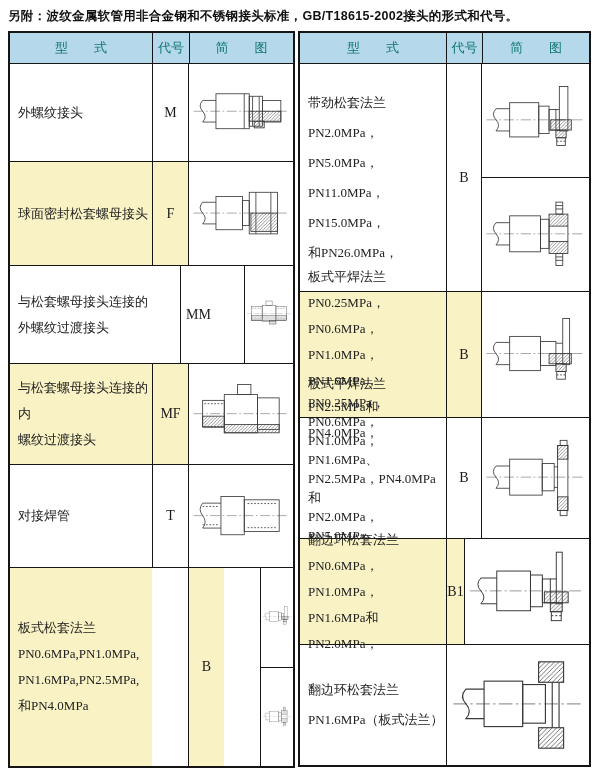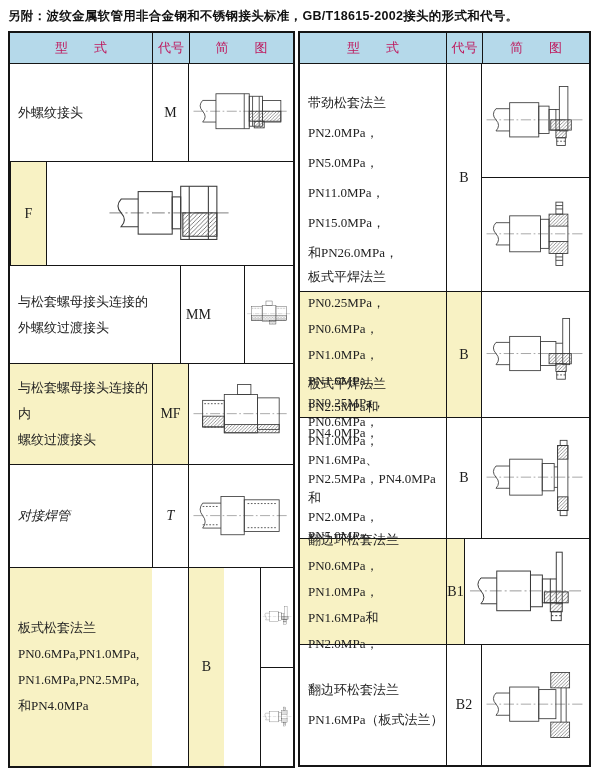--- a/index.html
+++ b/index.html
@@ -8,21 +8,21 @@
   .doc-title{font-family:"Liberation Sans","DejaVu Sans",sans-serif;
              font-weight:bold;font-size:12.5px;color:#111;
              padding:8px 4px 6px 8px;letter-spacing:0.3px;}
   .tables{display:flex;gap:3px;margin:0 8px;align-items:flex-start;}
   .jt{border:2px solid #151515;box-sizing:border-box;background:#fff;}
   .jt-left{width:287px;}
   .jt-right{width:293px;}
   .hrow{display:flex;height:30px;background:var(--header-bg,#b5d9ea);
         border-bottom:1px solid #151515;}
   .hcell{display:flex;align-items:center;justify-content:center;
-         font-size:13px;color:#be185d;}
+         font-size:13px;color:#0f766e;}
   .trow{display:flex;border-bottom:1px solid #151515;}
   .trow:last-child{border-bottom:none;}
   .type-cell{box-sizing:border-box;padding:2px 2px 2px 8px;
              display:flex;flex-direction:column;justify-content:center;
              white-space:pre-line;font-size:13px;color:#222;}
   .code-cell{display:flex;align-items:center;justify-content:center;
              font-size:14px;border-left:1px solid #151515;box-sizing:border-box;}
   .diag-cell{flex:1;border-left:1px solid #151515;display:flex;
              flex-direction:column;box-sizing:border-box;background:#fff;}
   .diag-sub{flex:1;display:flex;align-items:center;justify-content:center;
@@ -62,20 +62,21 @@
               <line x1="74" y1="27" x2="74" y2="63" stroke="#3a3a3a" stroke-width="1"></line>
               <line x1="82" y1="27" x2="82" y2="63" stroke="#3a3a3a" stroke-width="1"></line>
               <rect x="86" y="32" width="22" height="26" fill="none" stroke="#3a3a3a" stroke-width="1"></rect>
               <rect x="70" y="45" width="38" height="12" fill="url(#hp0)" stroke="#3a3a3a" stroke-width="1"></rect>
               <rect x="76" y="57" width="12" height="8" fill="url(#hp0)" stroke="#3a3a3a" stroke-width="1"></rect>
             </svg>
           </div>
         </div>
       </div>
       <div class="trow" style="height: 103px;">
+        <div class="type-cell hl" style="width: 142px; line-height: 30px;">球面密封松套螺母接头</div>
         <div class="code-cell hl" style="width: 36px;">F</div>
         <div class="diag-cell">
           <div class="diag-sub">
             <svg viewBox="0 0 120 92" class="diag-svg">
               <defs>
                 <pattern id="hp1" patternUnits="userSpaceOnUse" width="4" height="4">
                   <path d="M0,4 L4,0" stroke="#666" stroke-width="0.8" fill="none"></path>
                 </pattern>
               </defs>
               <line x1="3" y1="45" x2="117" y2="45" stroke="#999" stroke-width="1" stroke-dasharray="12 3 2 3"></line>
@@ -135,21 +136,21 @@
               <line x1="16" y1="61" x2="38" y2="61" stroke="#3a3a3a" stroke-width="1" stroke-dasharray="2 2"></line>
               <rect x="40" y="22" width="40" height="46" fill="none" stroke="#3a3a3a" stroke-width="1"></rect>
               <rect x="56" y="10" width="16" height="12" fill="none" stroke="#3a3a3a" stroke-width="1"></rect>
               <rect x="80" y="26" width="26" height="38" fill="none" stroke="#3a3a3a" stroke-width="1"></rect>
               <rect x="14" y="48" width="26" height="13" fill="url(#hp3)" stroke="#3a3a3a" stroke-width="1"></rect>
               <rect x="40" y="58" width="66" height="10" fill="url(#hp3)" stroke="#3a3a3a" stroke-width="1"></rect>
             </svg>
           </div>
         </div>
       </div>
-      <div class="trow" style="height: 102px; font-style: italic;">
+      <div class="trow" style="height: 102px;">
         <div class="type-cell" style="width: 142px; line-height: 30px;">对接焊管</div>
         <div class="code-cell" style="width: 36px;">T</div>
         <div class="diag-cell">
           <div class="diag-sub">
             <svg viewBox="0 0 120 92" class="diag-svg">
               <defs>
                 <pattern id="hp4" patternUnits="userSpaceOnUse" width="4" height="4">
                   <path d="M0,4 L4,0" stroke="#666" stroke-width="0.8" fill="none"></path>
                 </pattern>
               </defs>
@@ -363,21 +364,20 @@
               <rect x="84" y="57" width="12" height="9" fill="url(#hp11)" stroke="#3a3a3a" stroke-width="1"></rect>
               <rect x="85" y="66" width="10" height="9" fill="none" stroke="#3a3a3a" stroke-width="1"></rect>
               <line x1="85" y1="70" x2="95" y2="70" stroke="#3a3a3a" stroke-width="1" stroke-dasharray="2 2"></line>
             </svg>
           </div>
         </div>
       </div>
       <div class="trow" style="height: 120px;">
         <div class="type-cell" style="width: 146px; line-height: 30px;">翻边环松套法兰
 PN1.6MPa（板式法兰）</div>
-        <div class="code-cell" style="width: 35px;">B2</div>
         <div class="diag-cell">
           <div class="diag-sub">
             <svg viewBox="0 0 120 92" class="diag-svg">
               <defs>
                 <pattern id="hp12" patternUnits="userSpaceOnUse" width="4" height="4">
                   <path d="M0,4 L4,0" stroke="#666" stroke-width="0.8" fill="none"></path>
                 </pattern>
               </defs>
               <line x1="3" y1="45" x2="117" y2="45" stroke="#999" stroke-width="1" stroke-dasharray="12 3 2 3"></line>
               <path d="M30,32 H14 q-6,6.5 0,13 q6,6.5 0,13 H30" fill="none" stroke="#3a3a3a" stroke-width="1"></path>

